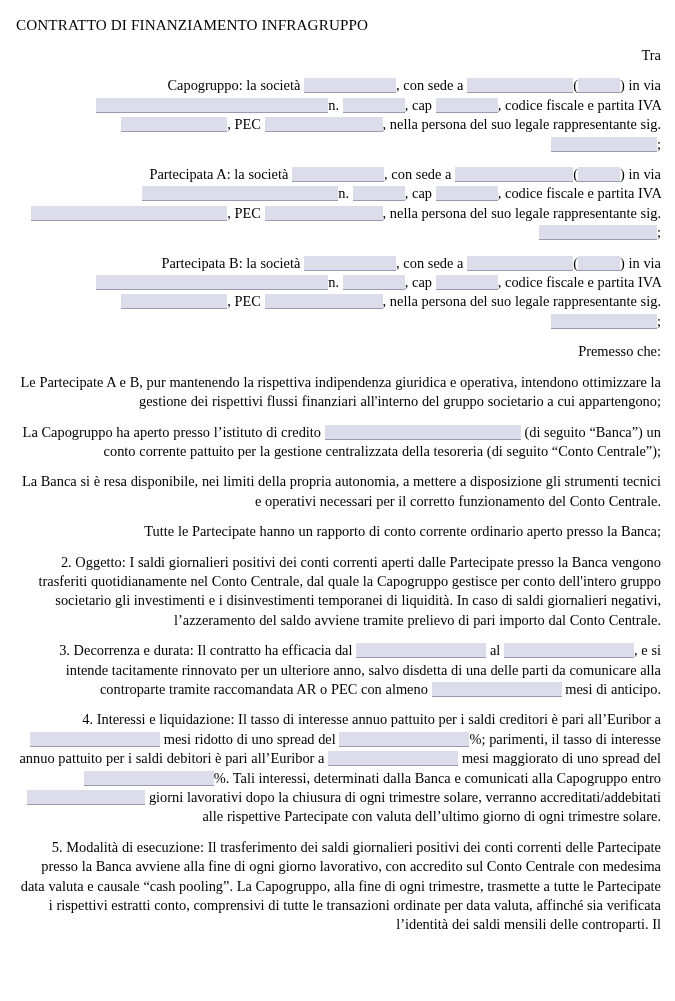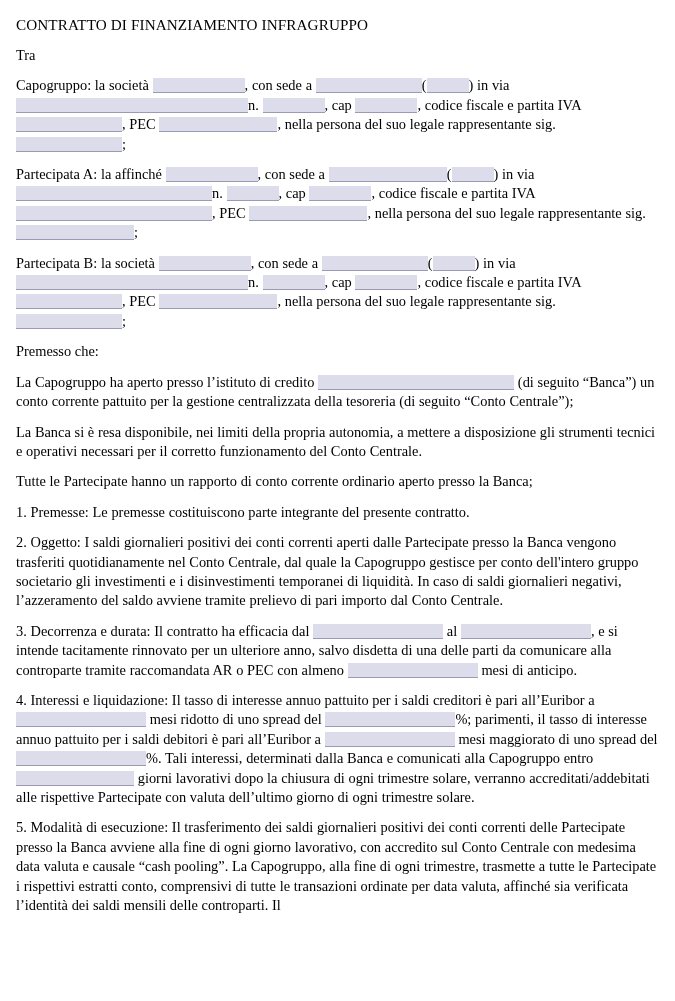--- a/index.html
+++ b/index.html
@@ -27,21 +27,21 @@
     font-size: 15.2px;
     line-height: 20px;
     letter-spacing: 0.1px;
     margin: 3px 0 11px 0;
     white-space: nowrap;
   }
   p.para {
     font-size: 14.4px;
     line-height: 19.4px;
     margin: 0 0 11px 0;
-    text-align: left;
+    text-align: right;
     word-spacing: 0.1px;
   }
   
   .fld {
     display: inline-block;
     vertical-align: baseline;
     background: #dcdcea;
     border-bottom: 1px solid #9a9ab4;
     height: 14px;
     margin-bottom: -2px;
@@ -72,21 +72,21 @@
     <span class="fld w-m"></span><span>, con sede a</span>
     <span class="fld w-ml"></span><span>(</span><span class="fld w-xxs"></span><span>)</span>
     <span>in via</span>
     <span class="fld w-h3"></span><span>n.</span>
     <span class="fld w-s"></span><span>, cap</span>
     <span class="fld w-s"></span><span>, codice fiscale e partita IVA</span>
     <span class="fld w-ml"></span><span>, PEC</span>
     <span class="fld w-l"></span><span>, nella persona del suo legale rappresentante sig.</span>
     <span class="fld w-ml"></span><span>;</span></p>
 
-  <p class="para"><span>Partecipata A: la affinché</span>
+  <p class="para"><span>Partecipata A: la società</span>
     <span class="fld w-m"></span><span>, con sede a</span>
     <span class="fld w-l"></span><span>(</span><span class="fld w-xxs"></span><span>)</span>
     <span>in via</span>
     <span class="fld w-h2"></span><span>n.</span>
     <span class="fld w-xs"></span><span>, cap</span>
     <span class="fld w-s"></span><span>, codice fiscale e partita IVA</span>
     <span class="fld w-h2"></span><span>, PEC</span>
     <span class="fld w-l"></span><span>, nella persona del suo legale</span>
     <span>rappresentante sig.</span>
     <span class="fld w-l"></span><span>;</span></p>
@@ -97,31 +97,31 @@
     <span>in via</span>
     <span class="fld w-h3"></span><span>n.</span>
     <span class="fld w-s"></span><span>, cap</span>
     <span class="fld w-s"></span><span>, codice fiscale e partita IVA</span>
     <span class="fld w-ml"></span><span>, PEC</span>
     <span class="fld w-l"></span><span>, nella persona del suo legale rappresentante sig.</span>
     <span class="fld w-ml"></span><span>;</span></p>
 
   <p class="para">Premesso che:</p>
 
+  <p class="para">Le Partecipate A e B, pur mantenendo la rispettiva indipendenza giuridica e operativa, intendono ottimizzare la gestione dei rispettivi flussi finanziari all'interno del gruppo societario a cui appartengono;</p>
 
   <p class="para"><span>La Capogruppo ha aperto presso l’istituto di credito</span>
     <span class="fld w-h2"></span>
     <span>(di seguito “Banca”) un conto corrente pattuito per la gestione centralizzata della tesoreria (di seguito “Conto Centrale”);</span></p>
 
   <p class="para">La Banca si è resa disponibile, nei limiti della propria autonomia, a mettere a disposizione gli strumenti tecnici e operativi necessari per il corretto funzionamento del Conto Centrale.</p>
 
   <p class="para">Tutte le Partecipate hanno un rapporto di conto corrente ordinario aperto presso la Banca;</p>
 
 
-  <p class="para">1. Premesse: Le premesse costituiscono parte integrante del presente contratto.</p>
 
   <p class="para">2. Oggetto: I saldi giornalieri positivi dei conti correnti aperti dalle Partecipate presso la Banca vengono trasferiti quotidianamente nel Conto Centrale, dal quale la Capogruppo gestisce per conto dell'intero gruppo societario gli investimenti e i disinvestimenti temporanei di liquidità. In caso di saldi giornalieri negativi, l’azzeramento del saldo avviene tramite prelievo di pari importo dal Conto Centrale.</p>
 
   <p class="para"><span>3. Decorrenza e durata: Il contratto ha efficacia dal</span>
     <span class="fld w-xl"></span>
     <span>al</span>
     <span class="fld w-xl"></span><span>, e si intende tacitamente rinnovato per un ulteriore anno, salvo disdetta di una delle parti da comunicare alla controparte tramite raccomandata AR o PEC con almeno</span>
     <span class="fld w-xl"></span>
     <span>mesi di anticipo.</span></p>
 

